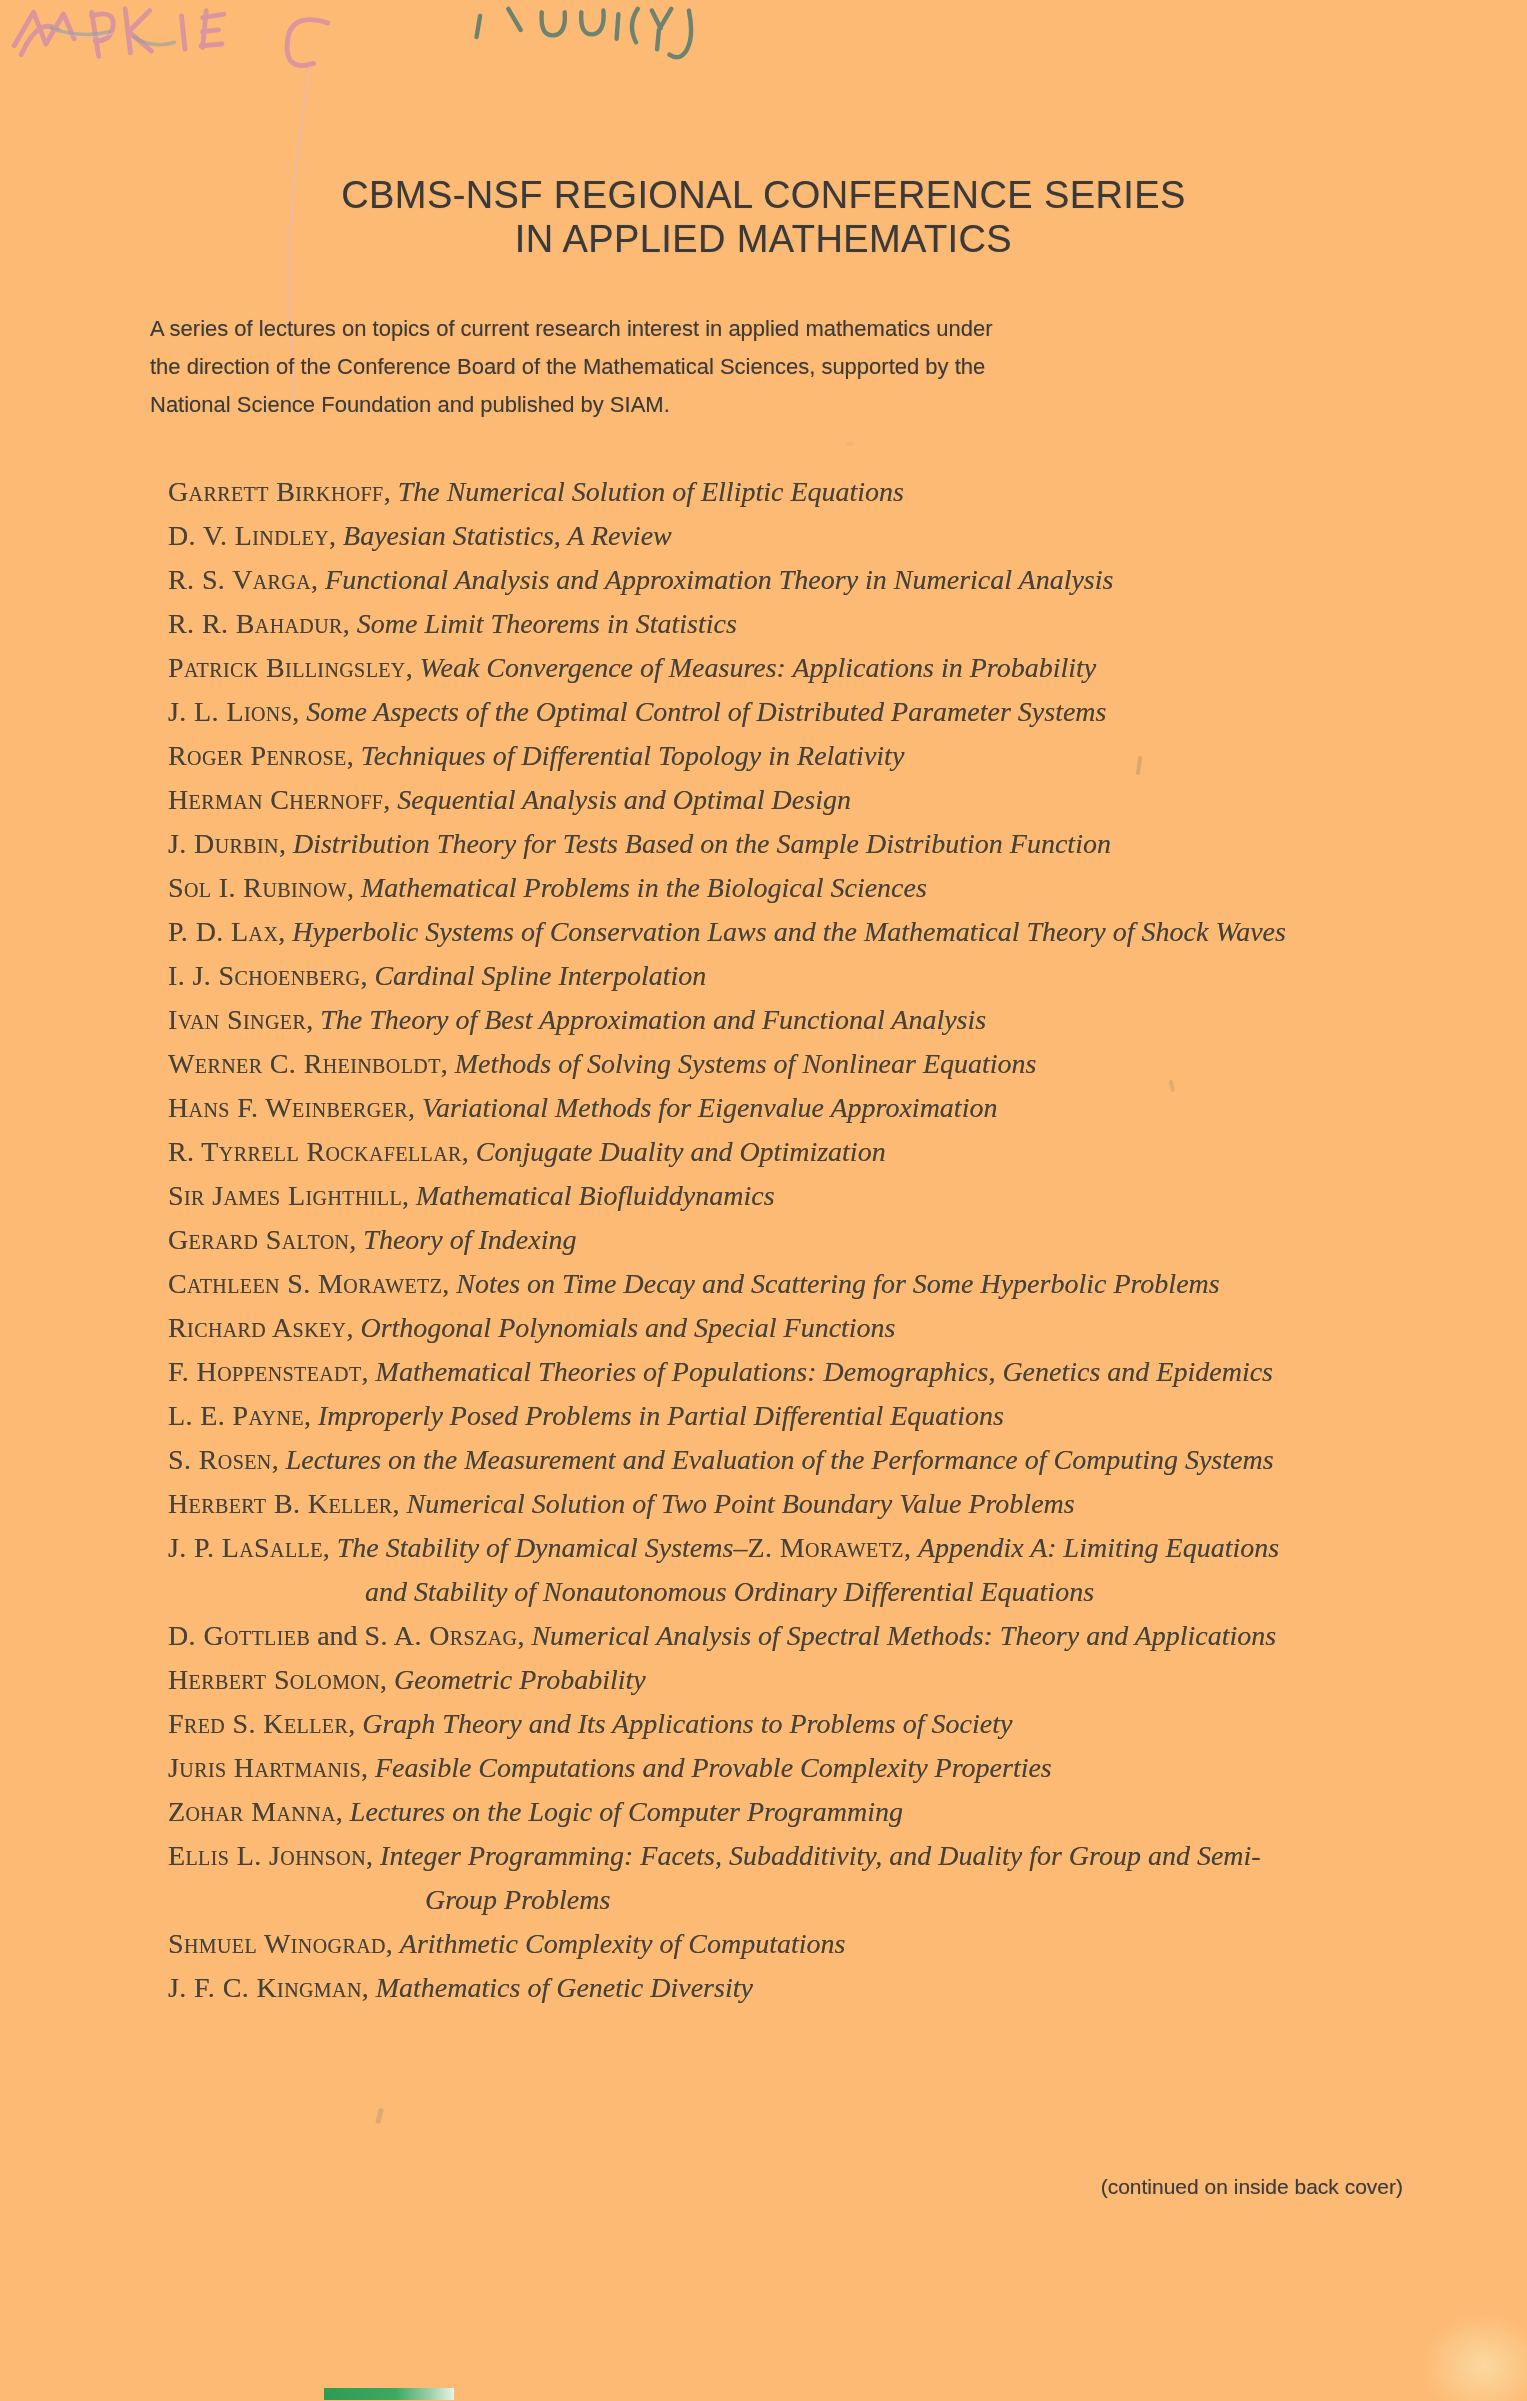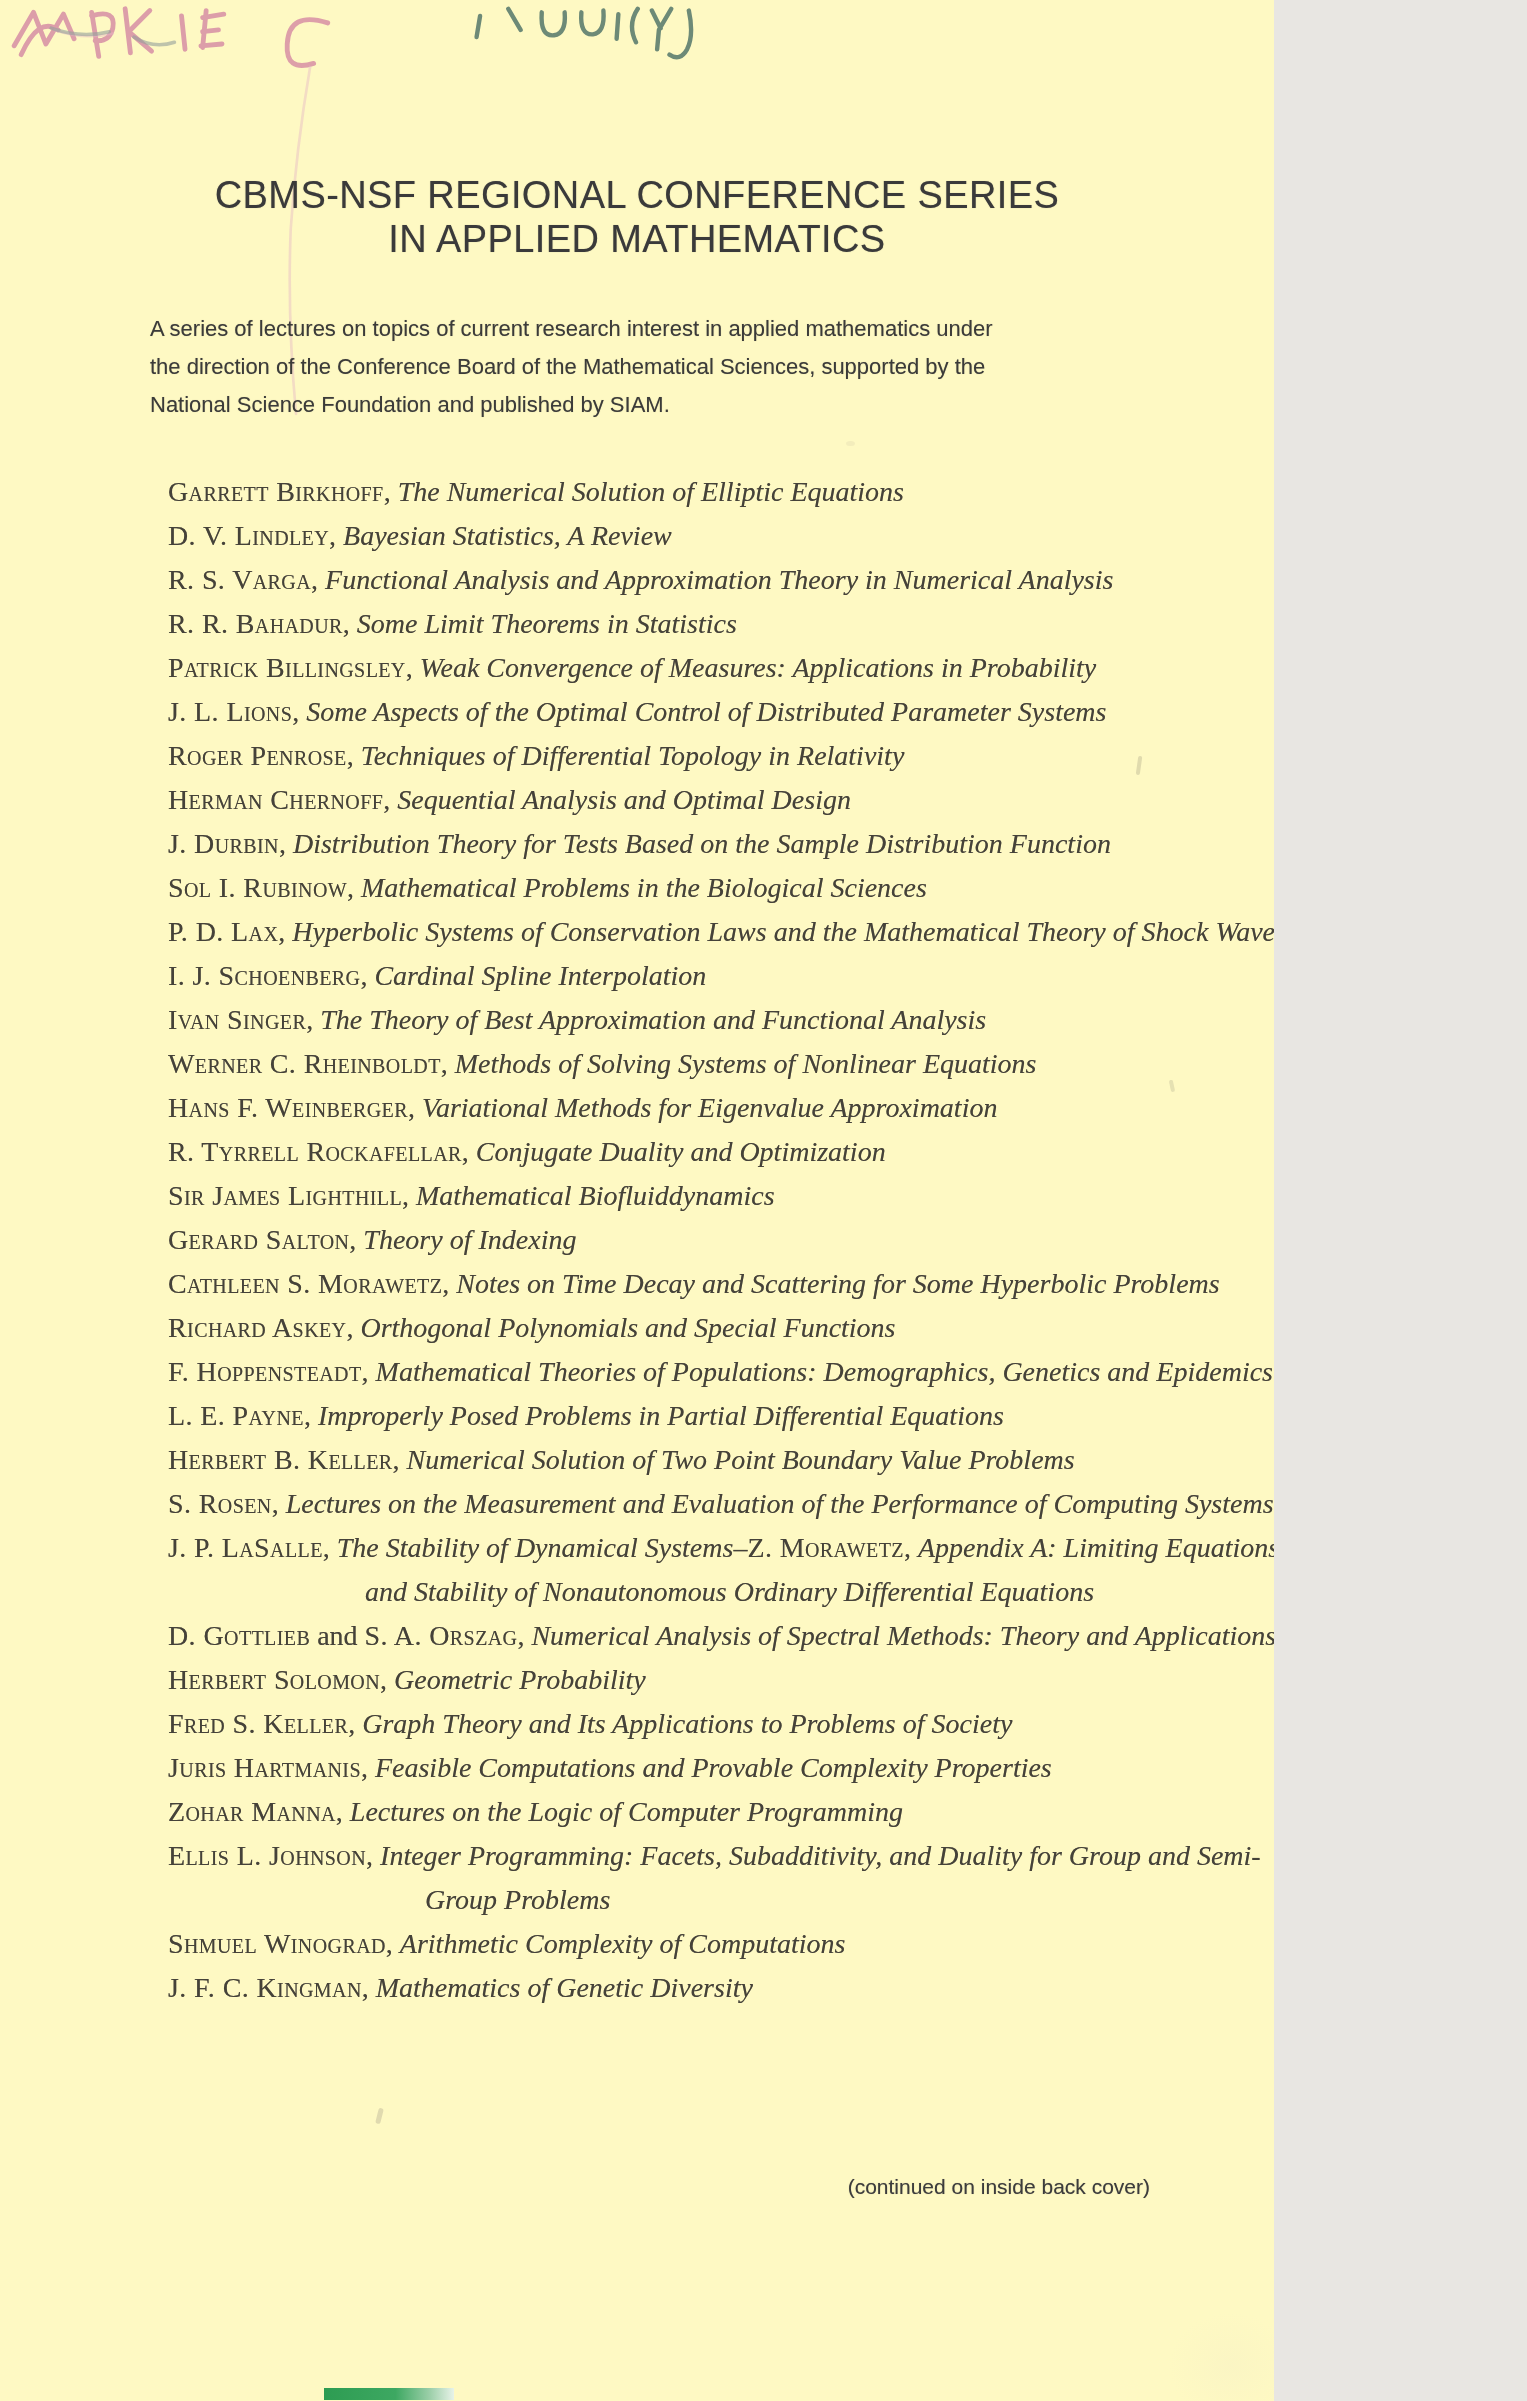--- a/index.html
+++ b/index.html
@@ -1,18 +1,18 @@
 <!DOCTYPE html>
 <html style="font-size:14px"><head>
 <meta charset="utf-8">
 <style>
   html,body{margin:0;padding:0;background:#e8e6e2;}
   .page{
-    position:relative;width:1274px;height:2401px;overflow:hidden;
-    background:#fef9c3;
+    position:relative;width:1527px;height:2401px;overflow:hidden;
+    background:#fdba74;
     font-family:"Liberation Sans",sans-serif;
   }
   .page::after{ 
     content:"";position:absolute;right:-17.6px;bottom:-17.6px;width:123px;height:106px;
     background:radial-gradient(closest-side,rgba(248,242,196,.55),rgba(248,242,196,0));
     pointer-events:none;
   }
   .scrawl{position:absolute;left:0;top:0;}
   .series-title{
     position:absolute;top:173px;left:0;width:100%;text-align:center;
@@ -158,24 +158,24 @@
       <div>
         <div class="entry-line"><span class="seg-name">Richard Askey</span><span class="seg-plain">, </span><span class="seg-title">Orthogonal Polynomials and Special Functions</span></div>
       </div>
       <div>
         <div class="entry-line"><span class="seg-name">F. Hoppensteadt</span><span class="seg-plain">, </span><span class="seg-title">Mathematical Theories of Populations: Demographics, Genetics and Epidemics</span></div>
       </div>
       <div>
         <div class="entry-line"><span class="seg-name">L. E. Payne</span><span class="seg-plain">, </span><span class="seg-title">Improperly Posed Problems in Partial Differential Equations</span></div>
       </div>
       <div>
+        <div class="entry-line"><span class="seg-name">S. Rosen</span><span class="seg-plain">, </span><span class="seg-title">Lectures on the Measurement and Evaluation of the Performance of Computing Systems</span></div>
+      </div>
+      <div>
         <div class="entry-line"><span class="seg-name">Herbert B. Keller</span><span class="seg-plain">, </span><span class="seg-title">Numerical Solution of Two Point Boundary Value Problems</span></div>
-      </div>
-      <div>
-        <div class="entry-line"><span class="seg-name">S. Rosen</span><span class="seg-plain">, </span><span class="seg-title">Lectures on the Measurement and Evaluation of the Performance of Computing Systems</span></div>
       </div>
       <div>
         <div class="entry-line"><span class="seg-name">J. P. LaSalle</span><span class="seg-plain">, </span><span class="seg-title">The Stability of Dynamical Systems</span><span class="seg-plain">–</span><span class="seg-name">Z. Morawetz</span><span class="seg-plain">, </span><span class="seg-title">Appendix A: Limiting Equations</span></div>
         <div class="entry-line" style="padding-left: 197px;"><span class="seg-title">and Stability of Nonautonomous Ordinary Differential Equations</span></div>
       </div>
       <div>
         <div class="entry-line"><span class="seg-name">D. Gottlieb</span><span class="seg-plain"> and </span><span class="seg-name">S. A. Orszag</span><span class="seg-plain">, </span><span class="seg-title">Numerical Analysis of Spectral Methods: Theory and Applications</span></div>
       </div>
       <div>
         <div class="entry-line"><span class="seg-name">Herbert Solomon</span><span class="seg-plain">, </span><span class="seg-title">Geometric Probability</span></div>

